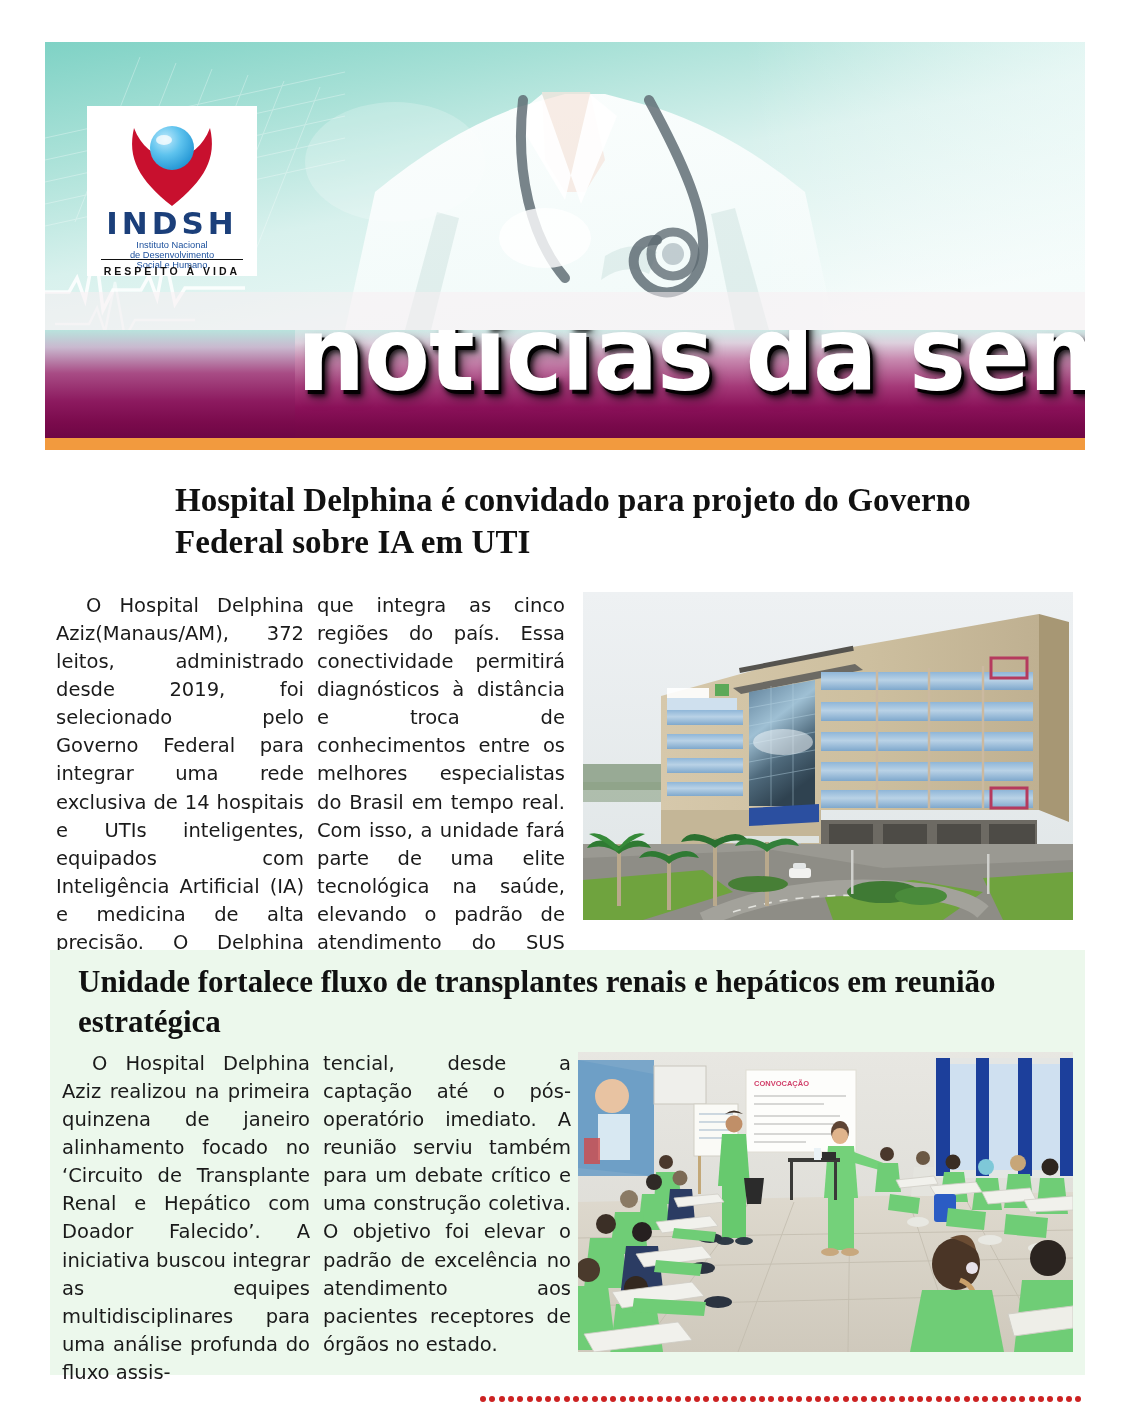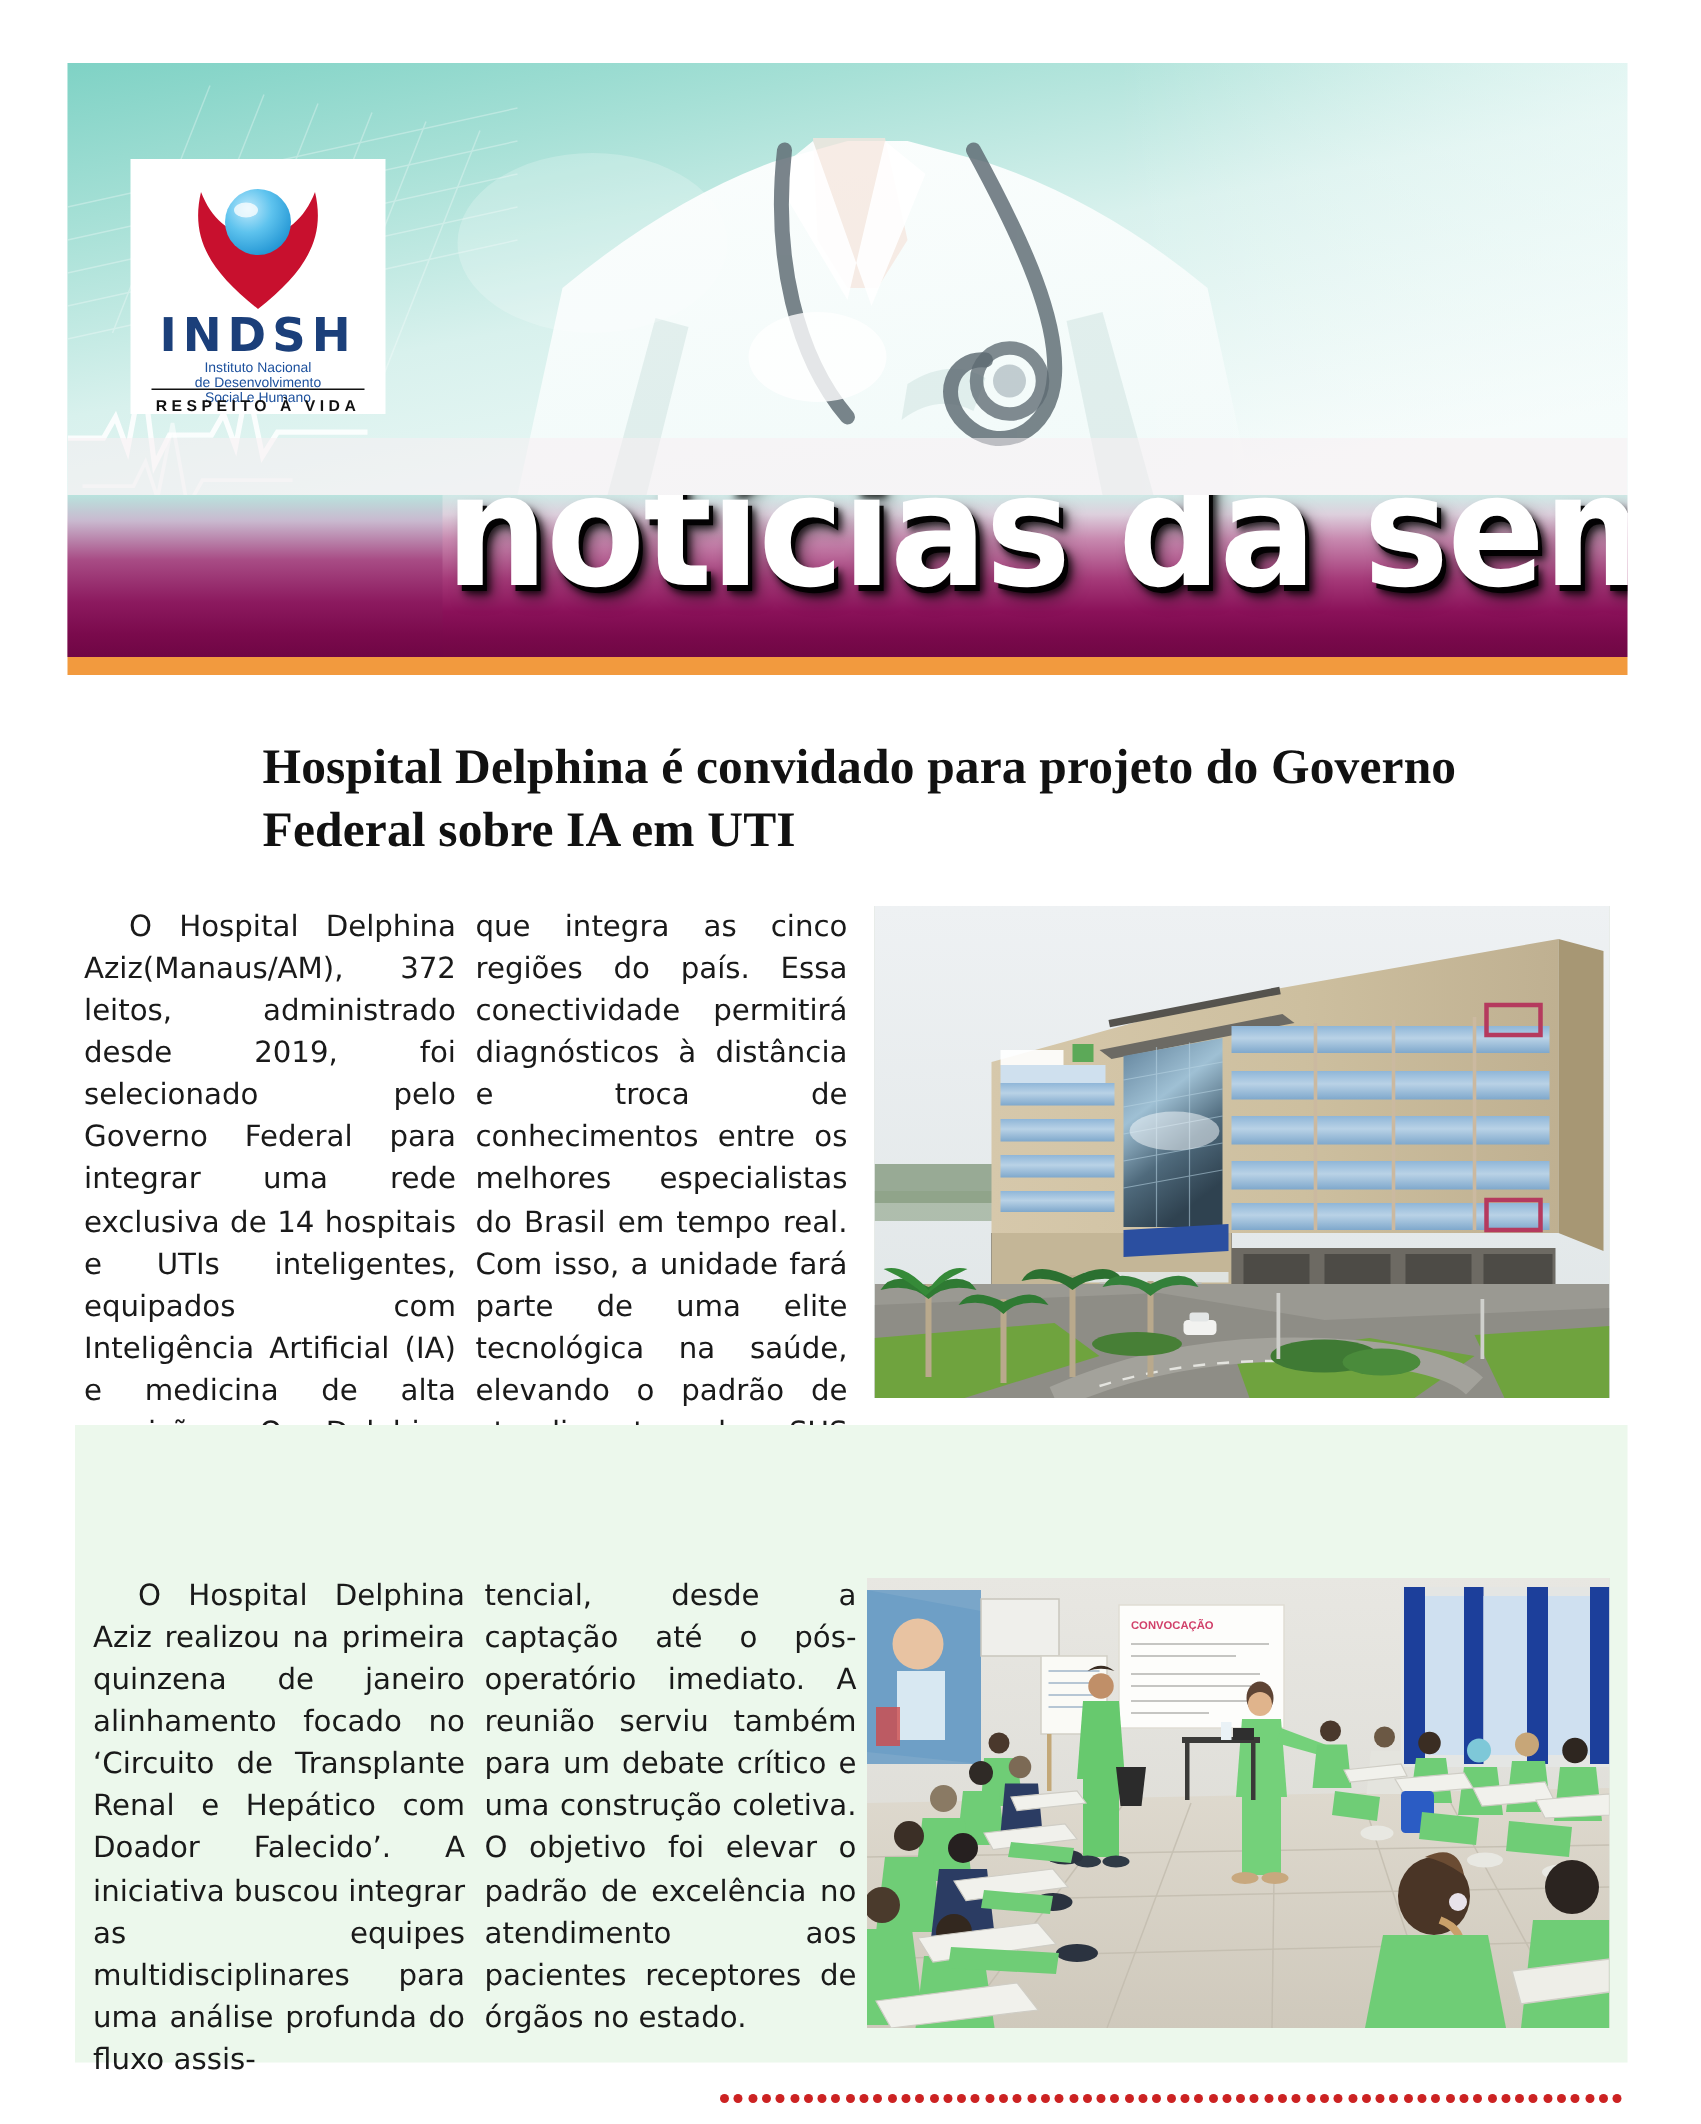--- a/index.html
+++ b/index.html
@@ -84,21 +84,21 @@
   }
 
   .orange-bar {
     position: absolute;
     left: 0; top: 396px;
     width: 1040px; height: 12px;
     background: #f29a3e;
   }
 
   
-  .article-one { position: absolute; left: 45px; top: 492px; width: 1040px; }
+  .article-one { position: absolute; left: 45px; top: 480px; width: 1040px; }
 
   .headline-a {
     font-family: "Liberation Serif", serif;
     font-weight: bold;
     font-size: 33px;
     line-height: 1.27;
     color: #111111;
     padding: 0 0 0 130px;
     letter-spacing: 0.1px;
   }
@@ -427,20 +427,21 @@
 
           <rect x="268" y="258" width="2.5" height="44" fill="#cfd0cc"></rect>
           <rect x="404" y="262" width="2.5" height="40" fill="#cfd0cc"></rect>
         </svg>
       </div>
     </div>
   </div>
 
   <div class="article-two">
 
+    <h2 class="headline-b">Unidade fortalece fluxo de transplantes renais e hepáticos em reunião estratégica</h2>
 
     <div class="col a2-col2">
       <span>tencial, desde a captação até o pós-operatório imediato. A reunião serviu também para um debate crítico e uma construção coletiva. O objetivo foi elevar o padrão de excelência no atendimento aos pacientes receptores de órgãos no estado.</span>
     </div>
     <div class="col a2-col1">
       <span class="indent"></span><span>O Hospital Delphina Aziz realizou na primeira quinzena de janeiro alinhamento focado no ‘Circuito de Transplante Renal e Hepático com Doador Falecido’. A iniciativa buscou integrar as equipes multidisciplinares para uma análise profunda do fluxo assis-</span>
     </div>
 
     <div class="photo-meeting">
       <svg width="495" height="300" viewBox="0 0 495 300">

